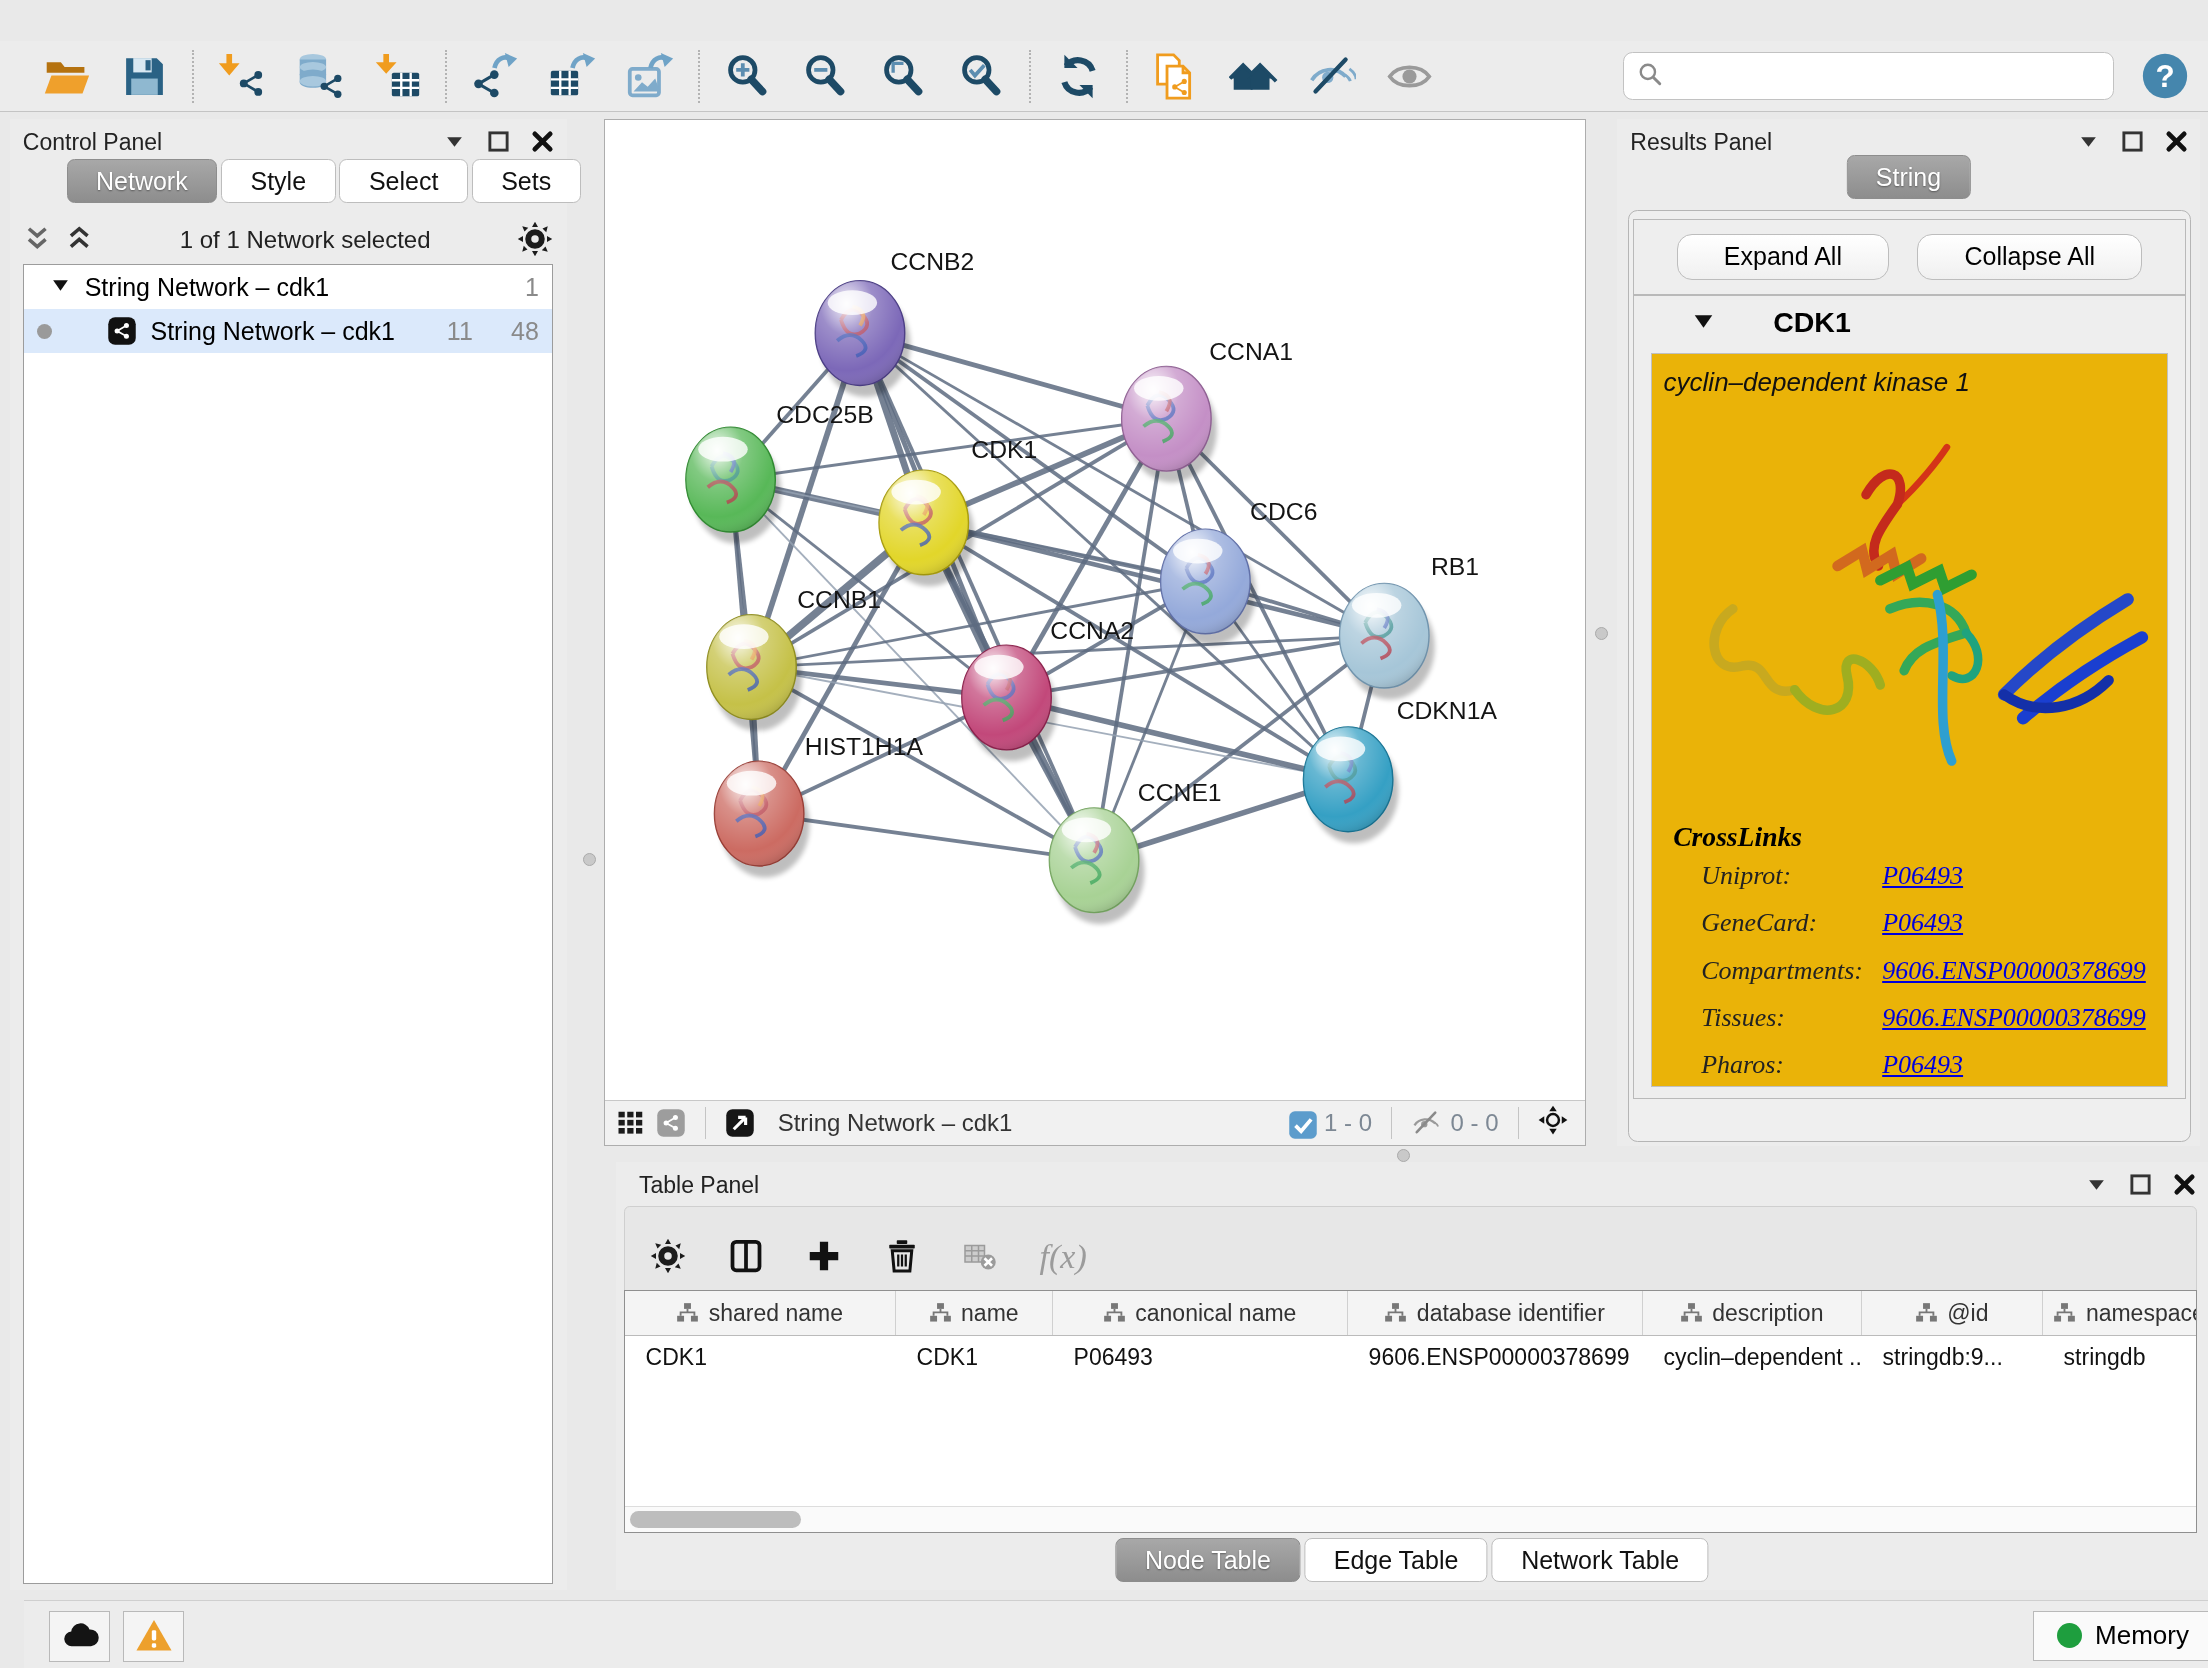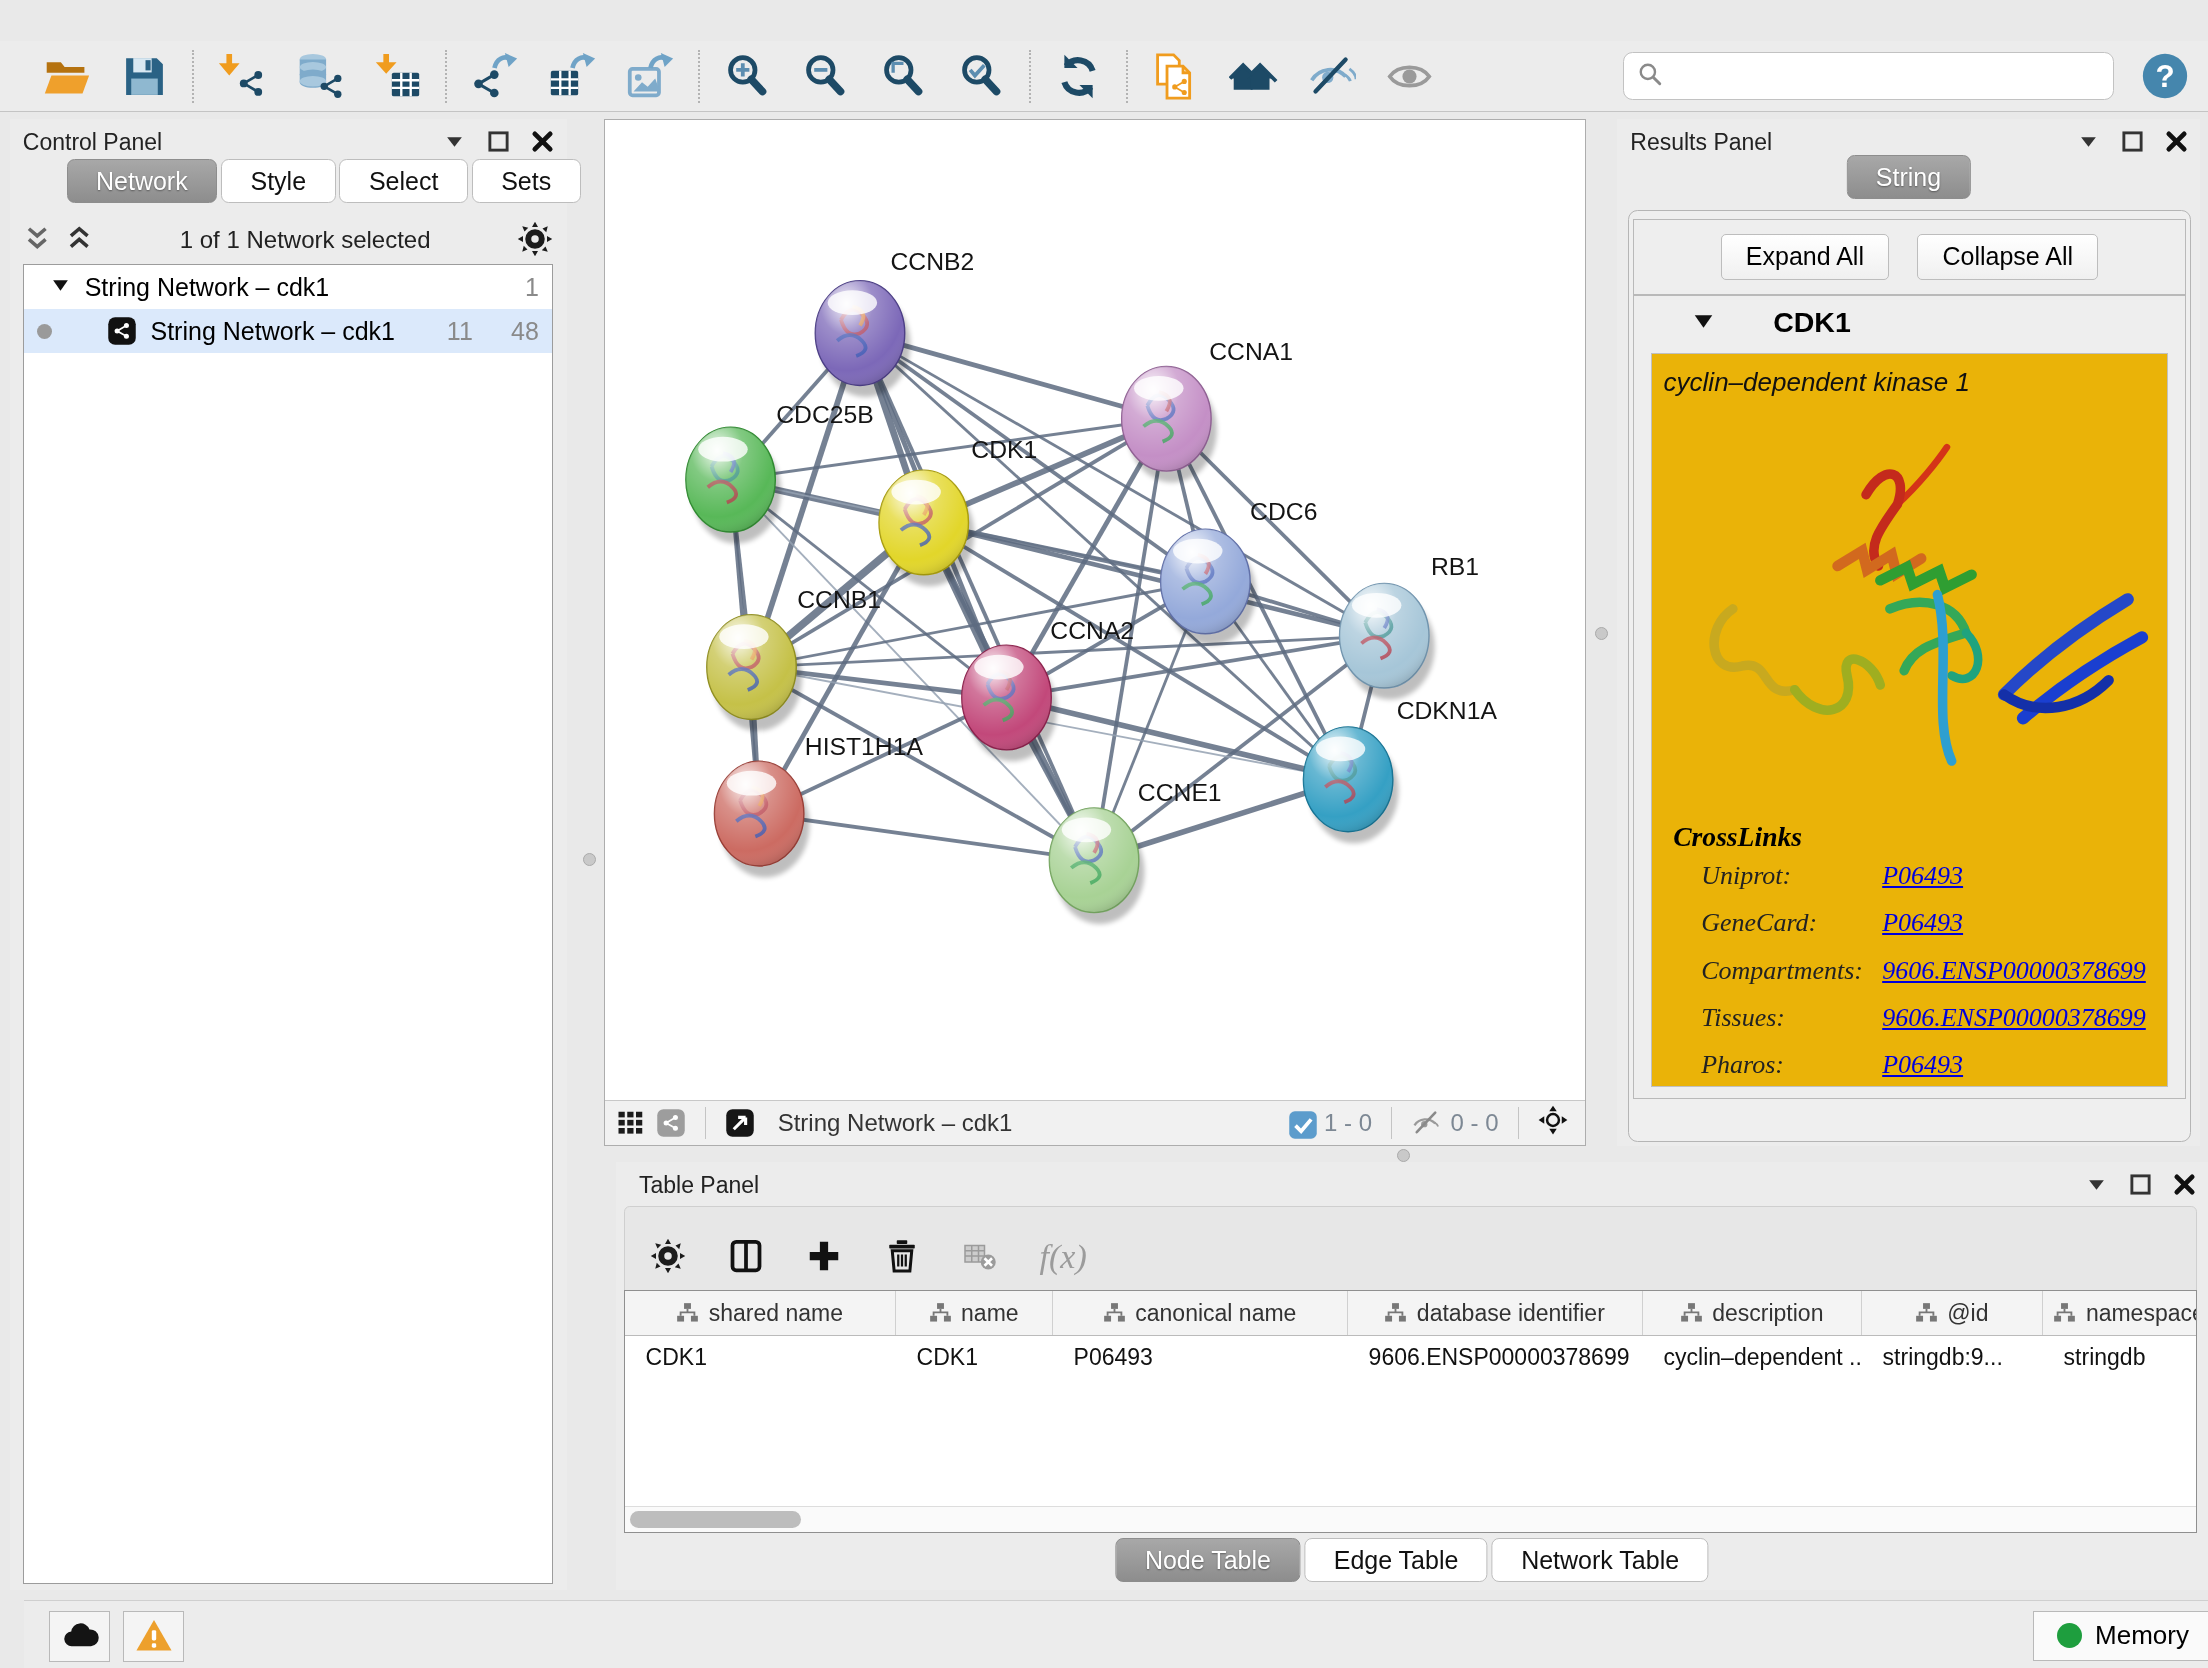--- a/index.html
+++ b/index.html
@@ -54,22 +54,22 @@
   .nbsep{width:0;height:32px;border-left:1px solid #c4c4c4;margin:0 9.5px;}
   .nbtitle{font-size:24px;color:#333;flex:1;padding-left:13.3px;}
   .nbcount{font-size:24px;color:#7d8894;display:flex;align-items:center;gap:7.6px;}
   
   .rpanel{position:absolute;left:1617px;top:119px;width:583px;height:1027px;background:#ececec;}
   .rp-tab{position:absolute;left:50%;transform:translateX(-50%);top:36px;z-index:2;}
   .rp-outer{position:absolute;left:11.4px;top:91px;right:9.5px;height:930px;background:#efefef;
     border:1px solid #b5b5b5;border-radius:9.5px;}
   .rp-expbox{position:absolute;left:3.8px;top:7.6px;right:3.8px;height:74px;border:1.9px solid #b9b9b9;
     display:flex;align-items:center;justify-content:center;gap:28.5px;background:#eee;}
-  .rbtn{height:44px;padding:0 24px;background:linear-gradient(#fff,#f0f0f0);border:1px solid #bdbdbd;
-    border-radius:5px;font-size:25px;display:flex;align-items:center;}
+  .rbtn{height:44px;padding:0 46px;background:linear-gradient(#fff,#f0f0f0);border:1px solid #bdbdbd;
+    border-radius:15px;font-size:25px;display:flex;align-items:center;}
   .rp-entry{position:absolute;left:3.8px;top:84px;right:3.8px;bottom:42px;border:1.9px solid #b9b9b9;background:#eee;}
   .rp-ehdr{height:53px;display:flex;align-items:center;gap:57px;padding-left:57px;}
   .rp-ename{font-size:28.5px;font-weight:bold;}
   .rp-einner{position:absolute;left:17px;top:57px;right:17px;bottom:11.4px;border:1.9px solid #c0c0c0;background:#eab308;overflow:hidden;font-style:italic;}
   .rp-desc{font-size:26px;color:#111;padding:13.3px 0 0 11.4px;}
   .xl-title{font-family:"Liberation Serif",serif;font-weight:bold;font-size:27.6px;padding:9.5px 0 0 21px;}
   .xlrow{display:flex;font-family:"Liberation Serif",serif;font-size:26px;padding:8.6px 0 8.6px 49px;}
   .xlrow .xl-label{width:181px;color:#222;}
   .xlrow a{color:#0000de;text-decoration:underline;}
   

